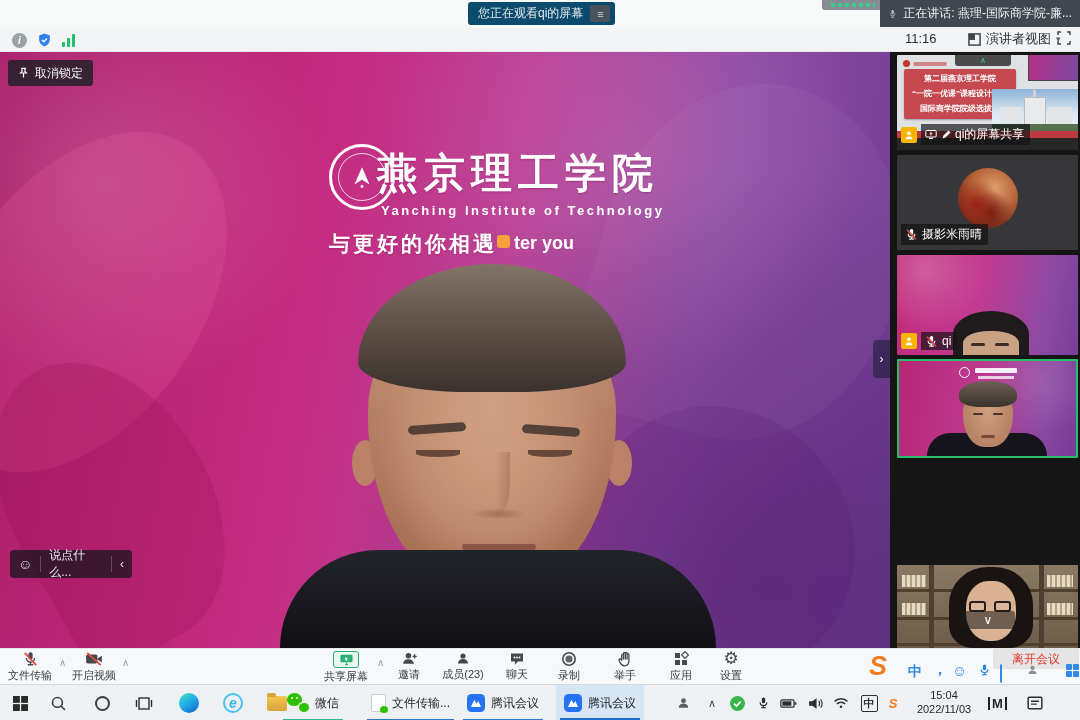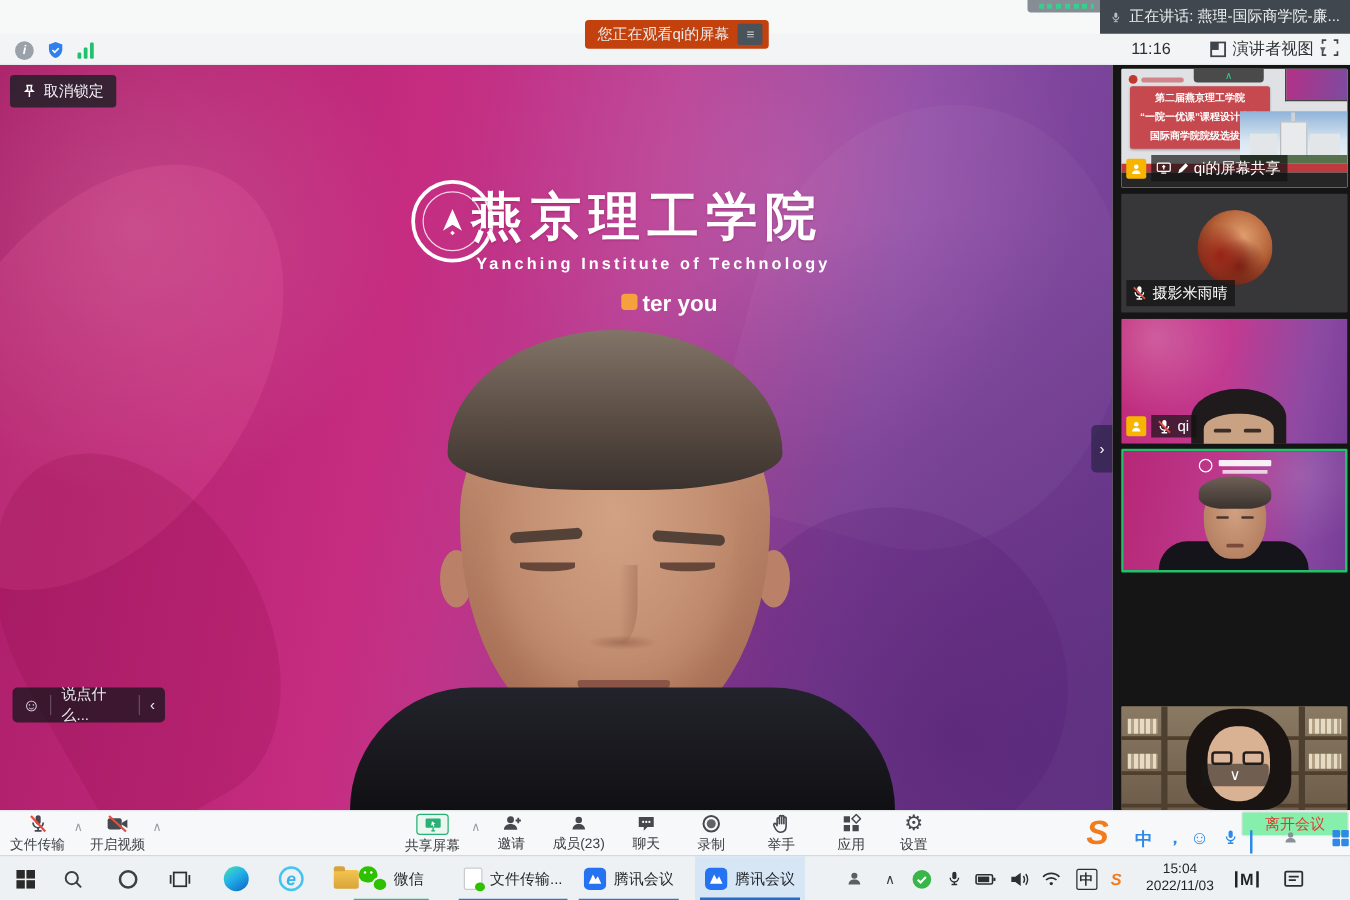--- a/index.html
+++ b/index.html
@@ -3,21 +3,21 @@
 <meta charset="utf-8">
 <style>
   * { margin:0; padding:0; box-sizing:border-box; }
   html,body { width:1080px; height:720px; font-family:"Liberation Sans","DejaVu Sans",sans-serif; }
   .screen { position:relative; width:1080px; height:720px; overflow:hidden; background:#fff; }
   .abs { position:absolute; }
 
   
   .rowA { left:0; top:0; width:1080px; height:27px; background:#f7f8f8; }
   .rowB { left:0; top:27px; width:1080px; height:25px; background:#f3f4f5; border-bottom:1px solid #e7e8ea; }
-  .watch-tooltip { left:468px; top:16px; height:23px; background:#c2410c; border-radius:3px; color:#e8ebee;
+  .watch-tooltip { left:468px; top:2px; height:23px; background:#0c4a6e; border-radius:3px; color:#e8ebee;
     font-size:12px; display:flex; align-items:center; padding:0 5px 0 10px; gap:7px; z-index:5;}
   .watch-menu { width:20px; height:17px; background:#4a525a; border-radius:2px; color:#cfd5da;
     display:flex; align-items:center; justify-content:center; font-size:11px; }
   .mini-sharebar { left:822px; top:0; width:62px; height:10px; background:#868d94; border-radius:0 0 3px 3px;
     display:flex; align-items:center; justify-content:center; }
   .mini-sharebar i { display:block; width:44px; height:4px;
     background:repeating-linear-gradient(90deg,#35d08e 0 4px,transparent 4px 7px); }
   .speaking-bar { right:0; top:0; width:200px; height:27px; background:#41474e; color:#eef1f3; font-size:12px;
     display:flex; align-items:center; gap:6px; padding:0 8px; z-index:4; white-space:nowrap; overflow:hidden;}
   .info-ico { left:12px; top:33px; width:15px; height:15px; border-radius:50%; background:#9aa1a8; color:#fff;
@@ -162,21 +162,21 @@
   .t6-pill { left:64px; top:46px; width:54px; height:18px; background:rgba(25,25,25,0.55); border-radius:3px;
     color:#fff; font-size:12px; display:flex; align-items:center; justify-content:center; }
 
   
   .mtb { left:0; top:648px; width:1080px; height:36px; background:#f7f8f9; border-top:1px solid #e4e6e8; z-index:6;}
   .tbi { position:absolute; top:2px; display:flex; flex-direction:column; align-items:center; gap:1px; color:#45494e;}
   .tbi .lbl { font-size:11px; color:#3c4043; white-space:nowrap; }
   .tbcaret { position:absolute; top:8px; font-size:10px; color:#9aa0a6; }
   .share-box { width:26px; height:17px; background:#e9f7f0; border:1.5px solid #28b173; border-radius:3px;
     display:flex; align-items:center; justify-content:center; }
-  .leave-btn { position:absolute; left:993px; top:0; width:86px; height:20px; background:#86efac; border:1px solid #e2e3e5;
+  .leave-btn { position:absolute; left:993px; top:0; width:86px; height:20px; background:#e5e5e5; border:1px solid #e2e3e5;
     border-radius:2px; color:#e03b30; font-size:12px; display:flex; align-items:center; justify-content:center; z-index:1;}
   .sogou { position:absolute; top:0; height:36px; z-index:3; }
   .sg { position:absolute; color:#2e8ae6; }
   .sg-s { left:869px; top:2px; font-size:27px; font-weight:900; color:#f07c1e; font-style:italic; text-shadow:0 0 1px #fff;}
   .kbd-ico { width:17px; height:12px; border:1.3px solid #2e8ae6; border-radius:2px; position:relative;}
   .kbd-ico::after { content:""; position:absolute; left:3px; right:3px; bottom:2px; height:1.5px; background:#2e8ae6;}
   .shirt { width:14px; height:12px; background:#2e8ae6; clip-path:polygon(20% 0,40% 12%,60% 12%,80% 0,100% 30%,82% 45%,82% 100%,18% 100%,18% 45%,0 30%); }
   .grid4 { width:13px; height:13px; display:grid; grid-template-columns:6px 6px; gap:1px; }
   .grid4 i { background:#2e8ae6; border-radius:1px; }
 
@@ -278,20 +278,21 @@
     <div class="abs logo-circle">
       <span class="inner">
           <svg width="26" height="26" viewBox="0 0 24 24">
             <path d="M12 3 L19 19 L12 14.5 L5 19 Z" fill="#fff"></path>
             <rect x="10.8" y="19.5" width="2.4" height="2.4" transform="rotate(45 12 20.7)" fill="#fff"></rect>
           </svg>
         </span>
     </div>
     <div class="abs uni-cn">燕京理工学院</div>
     <div class="abs uni-en">Yanching Institute of Technology</div>
+    <div class="abs tagline">与更好的你相遇</div>
     <div class="abs tag-emoji"></div>
     <div class="abs tag-en">ter you</div>
 
     <div class="abs man-ear" style="left:352px"></div>
     <div class="abs man-ear" style="left:606px"></div>
     <div class="abs man-head"></div>
     <div class="abs man-hair"></div>
     <div class="abs brow" style="left:408px; top:372px; width:58px; transform:rotate(-4deg)"></div>
     <div class="abs brow" style="left:522px; top:374px; width:58px; transform:rotate(4deg)"></div>
     <div class="abs eye" style="left:416px; top:398px; width:44px"></div>

